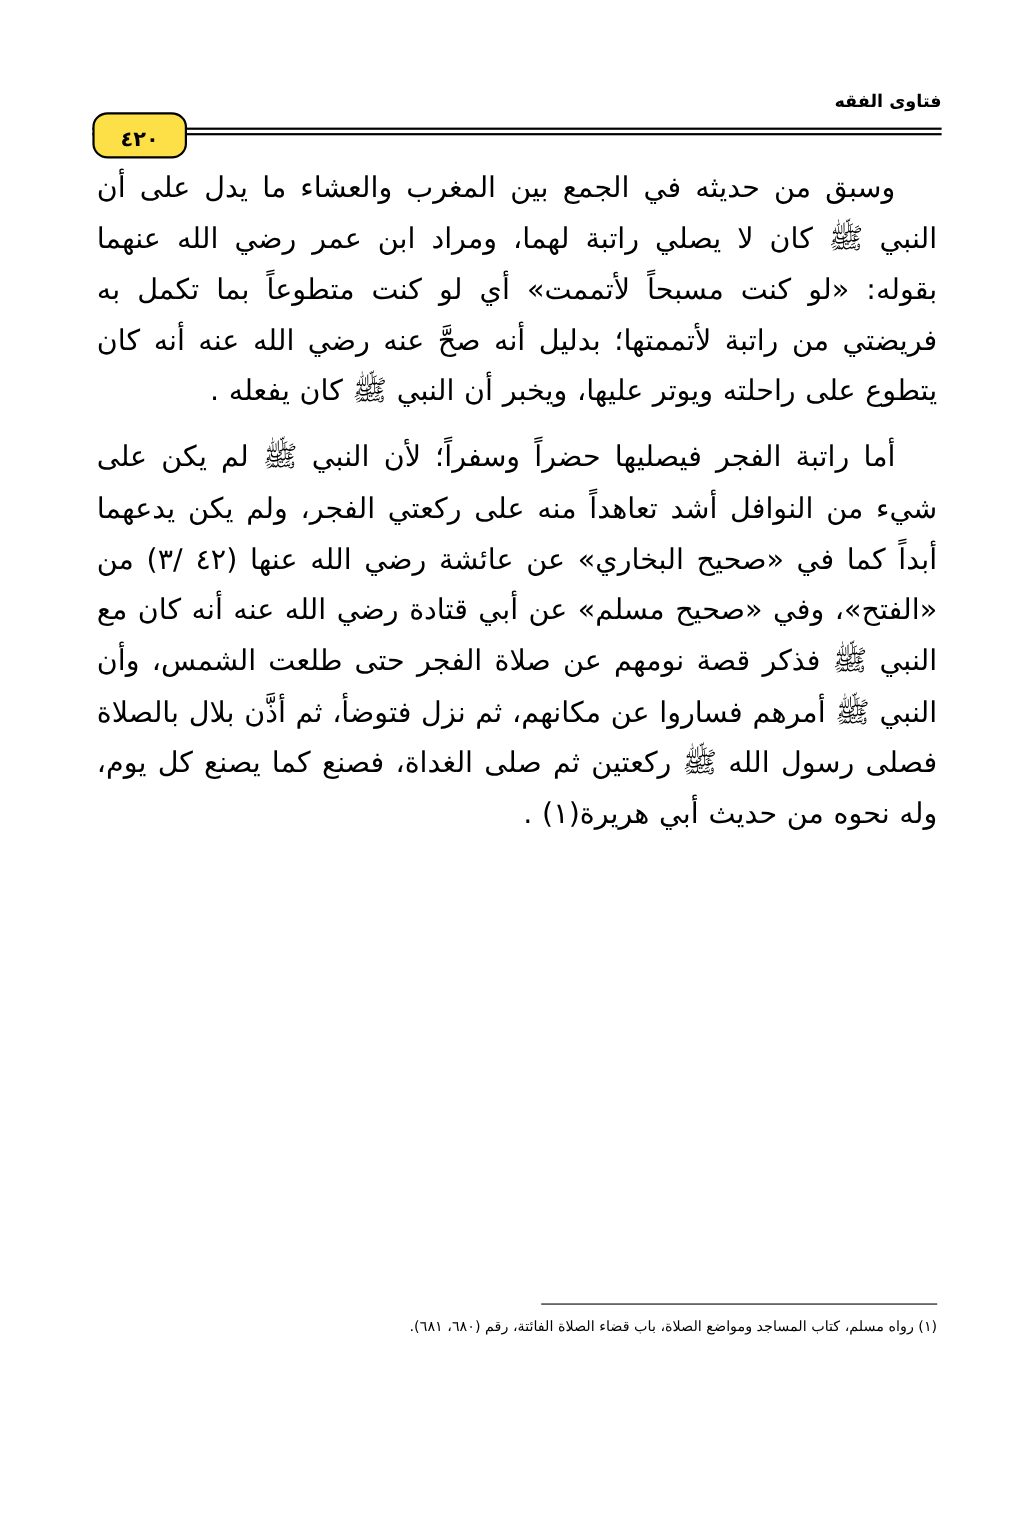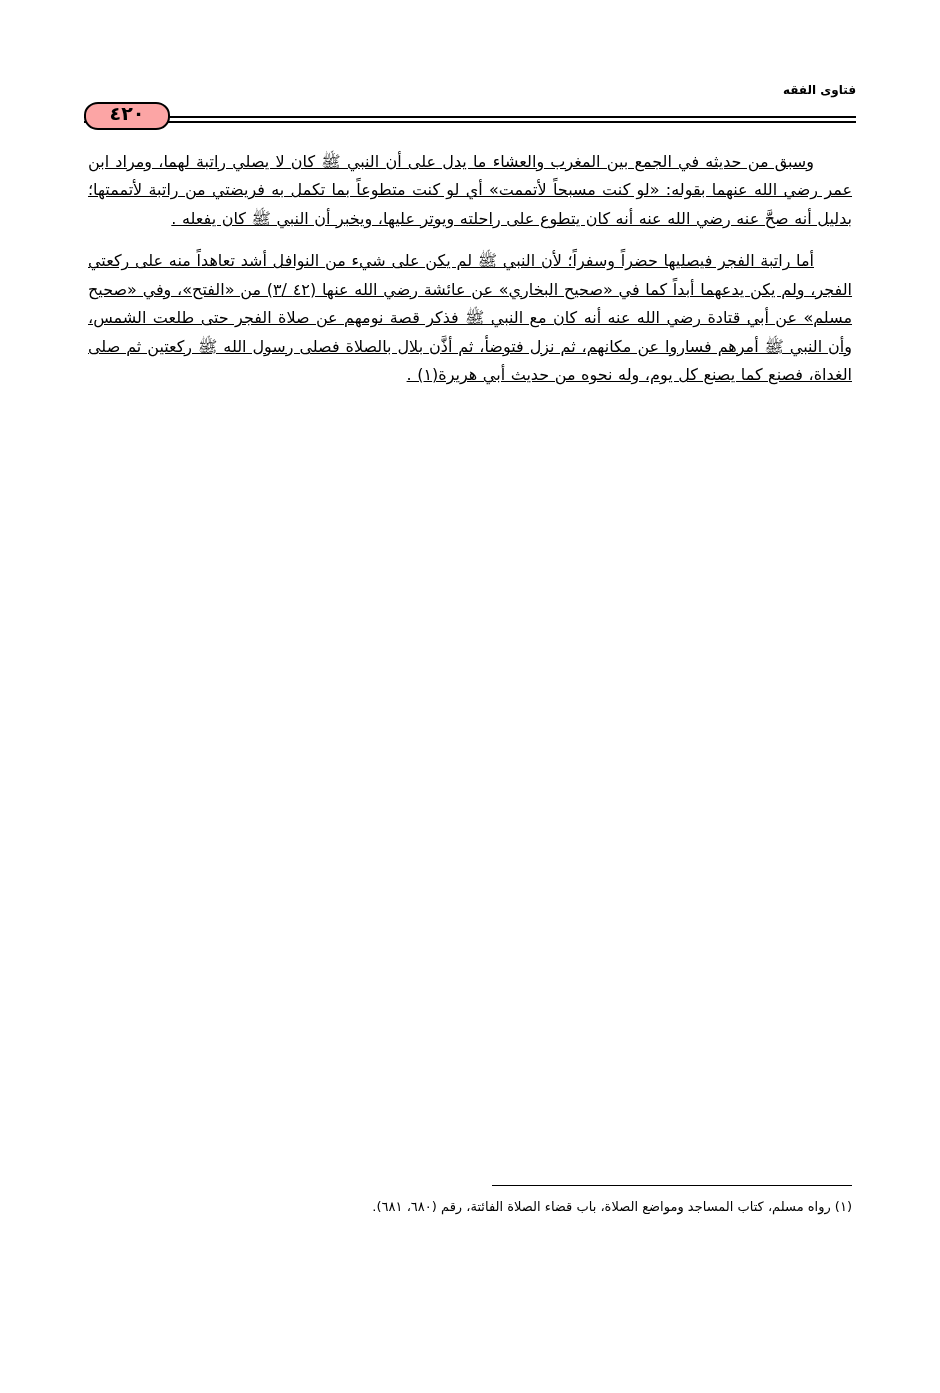--- a/index.html
+++ b/index.html
@@ -26,67 +26,66 @@
     position: absolute;
     top: 84px;
     right: 84px;
     left: 84px;
     height: 46px;
   }
   .header-title {
     position: absolute;
     top: 0;
     right: 0;
-    font-size: 12px;
+    font-size: 16px;
     font-weight: bold;
     font-family: "DejaVu Sans", sans-serif;
     letter-spacing: 0;
     line-height: 1;
   }
   .header-rule {
     position: absolute;
     right: 0;
     left: 0;
     top: 32px;
     height: 0;
     border-top: 2.5px solid #000;
     border-bottom: 2.5px solid #000;
     height: 3px;
   }
   .page-number-box {
     position: absolute;
     top: 18px;
     left: 0;
-    background: #fca5a5;
+    background: #fde047;
     border: 2.5px solid #000;
     border-radius: 14px/13px;
-    padding: 0 16px 4px 16px;
+    padding: 14px 16px 4px 16px;
     font-size: 19px;
     font-weight: bold;
     line-height: 1.05;
     text-align: center;
     min-width: 50px;
   }
 
   
   .content {
     position: absolute;
     top: 148px;
     right: 88px;
     left: 88px;
   }
   p.par {
     margin: 0 0 14px 0;
-    font-size: 16px;
+    font-size: 26px;
     line-height: 1.78;
     text-align: justify;
     text-align-last: right;
     font-family: "DejaVu Sans", sans-serif;
     word-spacing: 0.5px;
-    text-decoration: underline;
   }
   p.par.indent {
     text-indent: 38px;
   }
 
   
   .footnote-area {
     position: absolute;
     left: 88px;
     right: 88px;

